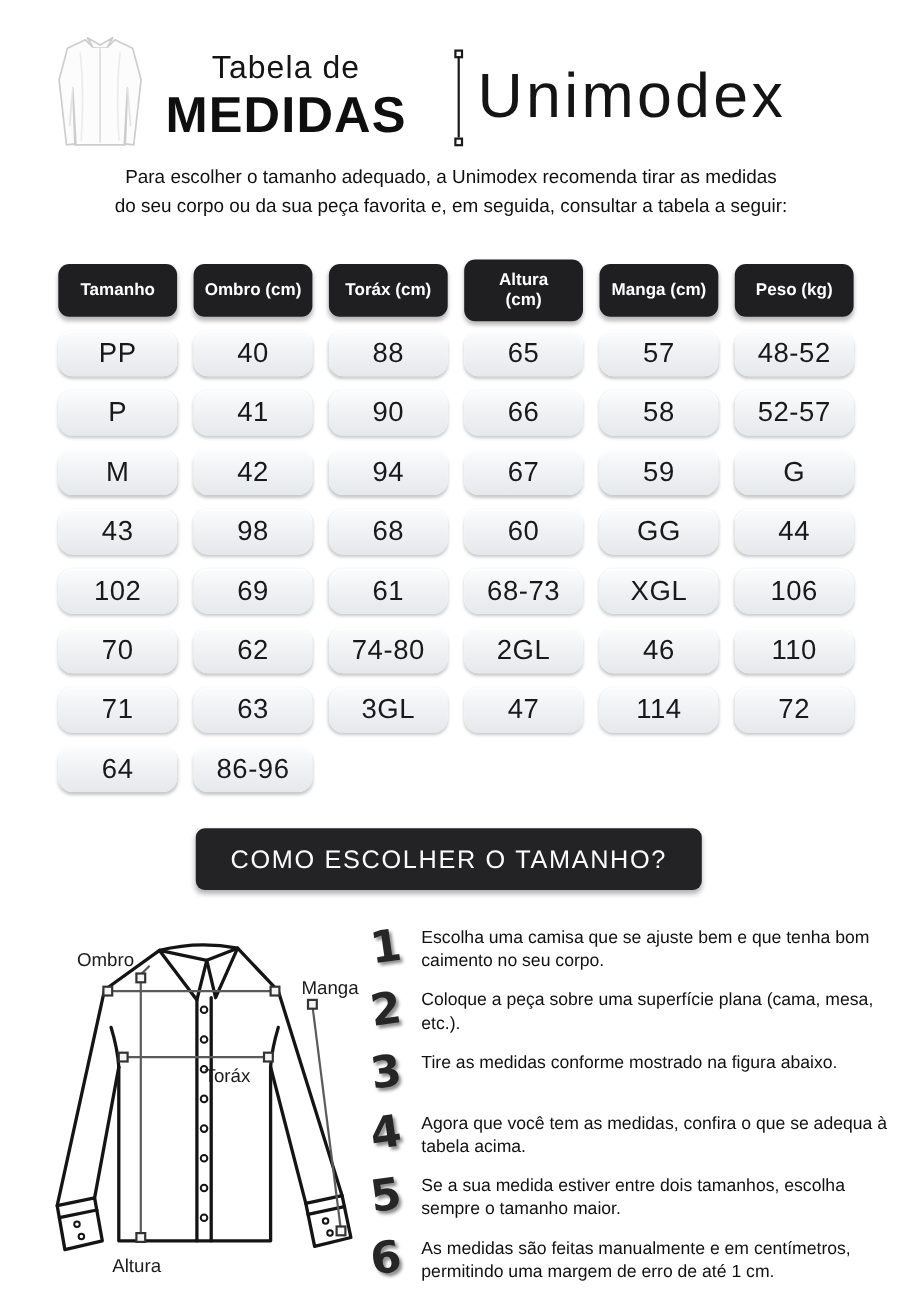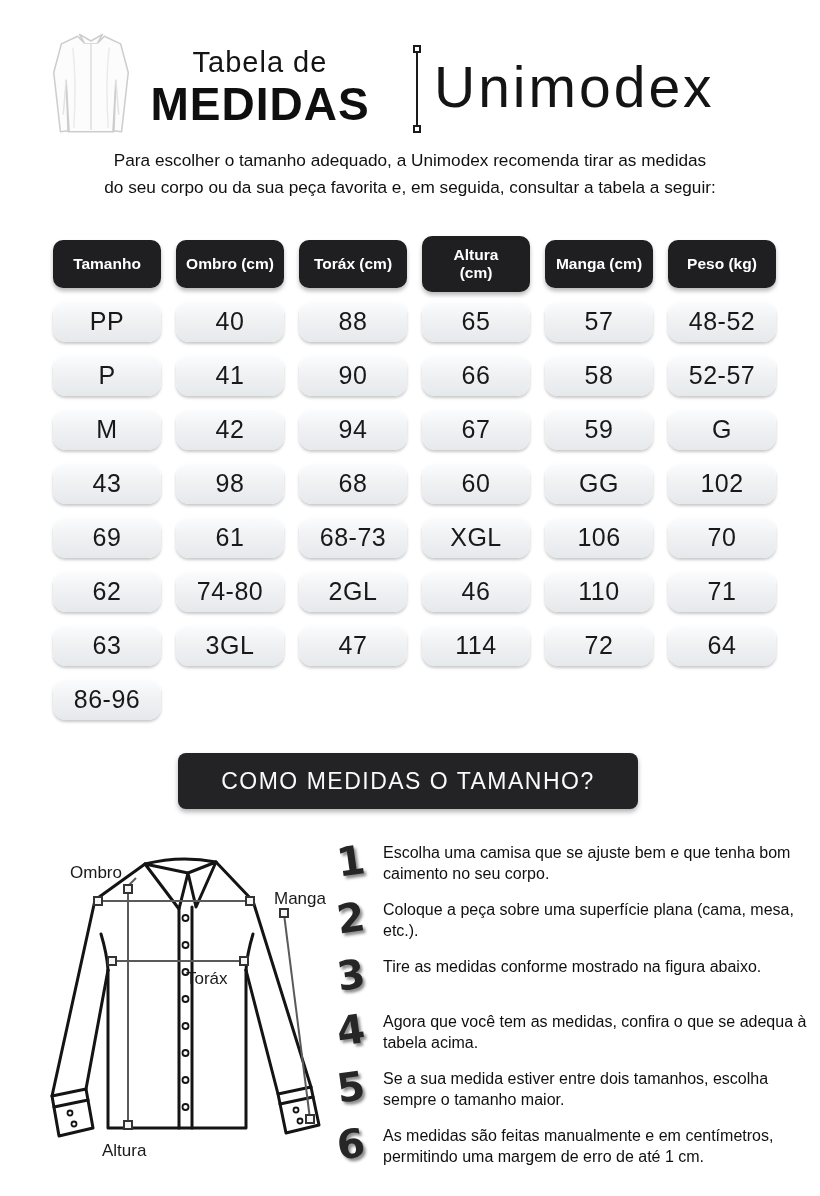--- a/index.html
+++ b/index.html
@@ -121,20 +121,21 @@
     <div class="cell">67</div>
     <div class="cell">59</div>
 
     <div class="cell">G</div>
     <div class="cell">43</div>
     <div class="cell">98</div>
     <div class="cell">68</div>
     <div class="cell">60</div>
 
     <div class="cell">GG</div>
+    <div class="cell">44</div>
     <div class="cell">102</div>
     <div class="cell">69</div>
     <div class="cell">61</div>
     <div class="cell">68-73</div>
 
     <div class="cell">XGL</div>
     <div class="cell">106</div>
     <div class="cell">70</div>
     <div class="cell">62</div>
     <div class="cell">74-80</div>
@@ -146,21 +147,21 @@
     <div class="cell">63</div>
 
     <div class="cell">3GL</div>
     <div class="cell">47</div>
     <div class="cell">114</div>
     <div class="cell">72</div>
     <div class="cell">64</div>
     <div class="cell">86-96</div>
   </div>
 
-  <div class="banner">COMO MEDIDAS O TAMANHO?</div>
+  <div class="banner">COMO ESCOLHER O TAMANHO?</div>
 
   <svg class="diagram" viewBox="0 0 310 334">
 
     <path class="shirt-stroke" d="M105,16 Q140,7 176,14"></path>
     <path class="shirt-stroke" d="M105,16 L55,52"></path>
     <path class="shirt-stroke" d="M176,14 L213,53"></path>
     <path class="shirt-stroke" d="M55,52 L12,248"></path>
     <path class="shirt-fill" d="M12,248 L46,241 L53,280 L19,288 Z"></path>
     <path class="shirt-stroke" d="M14,259 L48,252" stroke-width="2"></path>
     <path class="shirt-stroke" d="M46,241 L68,122"></path>

